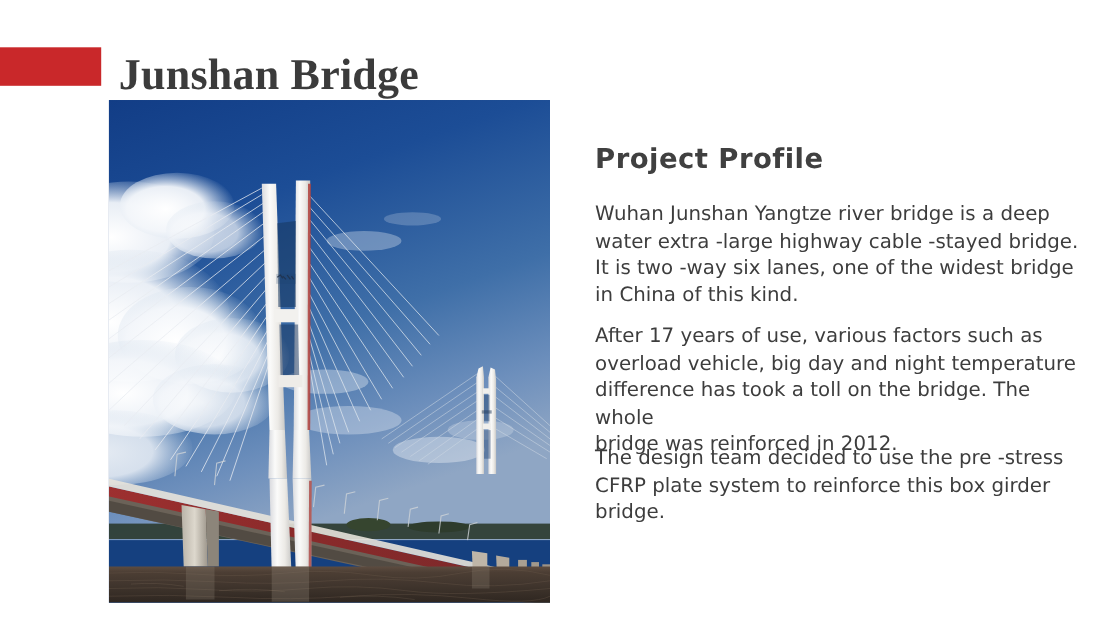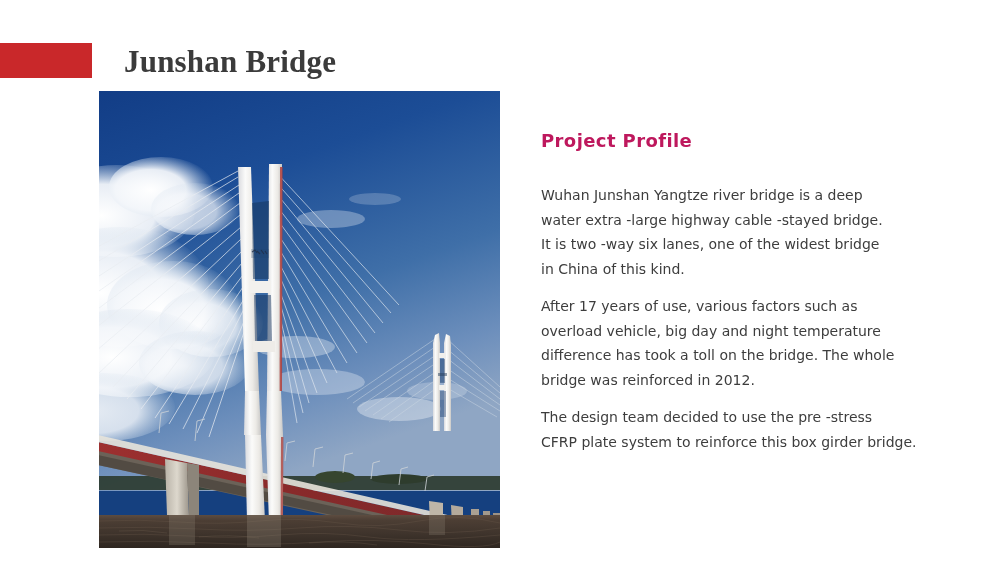--- a/index.html
+++ b/index.html
@@ -23,25 +23,24 @@
     width: 92px;
     height: 35px;
     background: #c9282a;
   }
   #page-title {
     position: absolute;
     left: 108px;
     top: 44px;
     font-family: "Liberation Serif", "DejaVu Serif", serif;
     font-weight: bold;
-    font-size: 31px;
+    font-size: 40px;
     letter-spacing: 0.2px;
     color: #3b3b3b;
     white-space: nowrap;
-    margin-left: 16px;
   }
 
   
   #bridge-photo {
     position: absolute;
     left: 99px;
     top: 91px;
     width: 401px;
     height: 457px;
     overflow: hidden;
@@ -49,32 +48,32 @@
   }
   #bridge-photo svg { display: block; width: 401px; height: 457px; }
 
   
   #profile-heading {
     position: absolute;
     left: 541px;
     top: 130px;
     font-family: "DejaVu Sans", sans-serif;
     font-weight: bold;
-    font-size: 18px;
-    color: #be185d;
+    font-size: 25px;
+    color: #404040;
     letter-spacing: 0.4px;
     white-space: nowrap;
     text-align: center;
   }
   .body-paragraph {
     position: absolute;
     left: 541px;
     width: 448px;
     font-family: "DejaVu Sans", sans-serif;
-    font-size: 14px;
+    font-size: 18px;
     line-height: 24.5px;
     color: #3d3d3d;
     white-space: pre-line;
   }
   #paragraph-1 { top: 183px; }
   #paragraph-2 { top: 294px; }
   #paragraph-3 { top: 405px; }
 </style>
 </head>
 <body>

